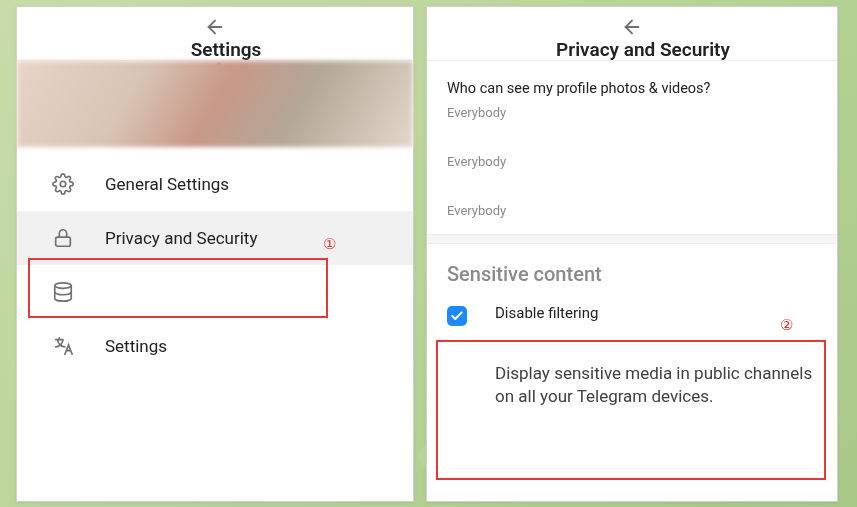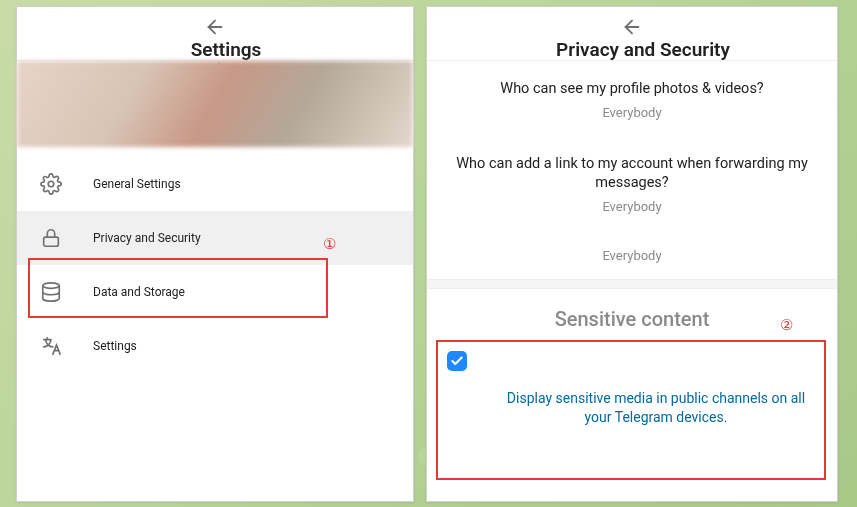--- a/index.html
+++ b/index.html
@@ -66,24 +66,24 @@
     height: 86px;
     background: linear-gradient(120deg, #e8d4c8 0%, #d8c4b4 30%, #c89888 50%, #b4a898 70%, #e4d8cc 100%);
     filter: blur(2px);
     position: relative;
   }
   .menu-list { padding-top: 10px; }
   .menu-item {
     height: 54px;
     display: flex;
     align-items: center;
-    padding: 0 22px;
+    padding: 0 34px;
     cursor: pointer;
     color: #222;
-    font-size: 12px;
+    font-size: 17px;
   }
   .menu-item.active { background: #f0f0f0; }
   .menu-icon {
     width: 24px;
     height: 24px;
     margin-right: 30px;
     color: #707070;
     display: flex;
     align-items: center;
     justify-content: center;
@@ -96,39 +96,39 @@
   .callout-1 { left: 28px; top: 258px; width: 300px; height: 60px; }
   .callout-2 { left: 436px; top: 340px; width: 390px; height: 140px; }
   .callout-num {
     position: absolute;
     color: #e53935;
     font-size: 15px;
     font-weight: 500;
   }
   .num1 { left: 306px; top: 228px; }
   .num2 { left: 780px; top: 316px; }
-  .privacy-body { padding: 0 20px; text-align: center; }
+  .privacy-body { padding: 0 20px; }
   .priv-item { padding: 18px 0 16px; }
   .priv-q { font-size: 14.5px; color: #222; margin-bottom: 6px; line-height: 1.35; }
   .priv-a { font-size: 13px; color: #8a8a8a; }
   .section-divider { height: 10px; background: #f5f5f5; margin: 0 -20px; border-top:1px solid #eee; border-bottom:1px solid #eee; }
   .section-title { font-size: 20px; color: #8a8a8a; font-weight: 500; padding: 18px 0 12px; }
   .check-row { display: flex; align-items: flex-start; padding: 6px 0; }
   .checkbox {
     width: 20px; height: 20px;
     background: #1e88ff;
     border-radius: 5px;
     display: flex; align-items: center; justify-content: center;
     margin-right: 28px;
     margin-top: 2px;
     cursor: pointer;
   }
   .check-body { flex:1; }
   .check-label { font-size: 15px; color: #222; margin-bottom: 4px; }
-  .check-desc { font-size: 14px; color: #0369a1; line-height: 1.4; margin-top: 40px; }
+  .check-desc { font-size: 17px; color: #404040; line-height: 1.4; margin-top: 40px; }
 </style>
 </head>
 <body>
 
 <div class="bg-pattern"></div>
 
 <div class="panel panel-left">
   <div class="header">
     <div class="icon-btn">
       <svg width="22" height="22" viewBox="0 0 24 24" fill="none" stroke="currentColor" stroke-width="2" stroke-linecap="round">
@@ -175,21 +175,20 @@
     </div>
 
     <div class="menu-item">
       <span class="menu-icon">
         <svg width="22" height="22" viewBox="0 0 24 24" fill="none" stroke="currentColor" stroke-width="1.8">
             <ellipse cx="12" cy="5" rx="9" ry="3"></ellipse>
             <path d="M21 12c0 1.66-4 3-9 3s-9-1.34-9-3"></path>
             <path d="M3 5v14c0 1.66 4 3 9 3s9-1.34 9-3V5"></path>
           </svg>
       </span>
-      <span>Data and Storage</span>
     </div>
 
 
     <div class="menu-item">
       <span class="menu-icon">
         <svg width="22" height="22" viewBox="0 0 24 24" fill="none" stroke="currentColor" stroke-width="1.8" stroke-linecap="round">
             <path d="M4 5h8M8 3v2M6 5c0 4 4 8 8 8M12 5c0 4-4 8-8 8"></path>
             <path d="M14 21l4-10 4 10M15.5 17h5"></path>
           </svg>
       </span>
@@ -211,38 +210,38 @@
     </div>
     <div class="header-title">Privacy and Security</div>
   </div>
 
   <div class="privacy-body">
     <div class="priv-item">
       <div class="priv-q">Who can see my profile photos &amp; videos?</div>
       <div class="priv-a">Everybody</div>
     </div>
     <div class="priv-item">
-      <div class="priv-q">Who can add a link to my account when forwarding my messages?</div>
       <div class="priv-a">Everybody</div>
     </div>
     <div class="priv-item">
       <div class="priv-a">Everybody</div>
     </div>
 
     <div class="section-divider"></div>
 
     <div class="section-title">Sensitive content</div>
 
     <div class="check-row">
       <div class="checkbox">
         <svg width="14" height="14" viewBox="0 0 24 24" fill="none" stroke="#fff" stroke-width="3.5" stroke-linecap="round" stroke-linejoin="round">
             <polyline points="20 6 9 17 4 12"></polyline>
           </svg>
       </div>
       <div class="check-body">
+        <div class="check-label">Disable filtering</div>
         <div class="check-desc">Display sensitive media in public channels on all your Telegram devices.</div>
       </div>
     </div>
   </div>
 </div>
 
 <span class="callout-num num2">②</span>
 
 <div class="callout-box callout-1"></div>
 <div class="callout-box callout-2"></div>

